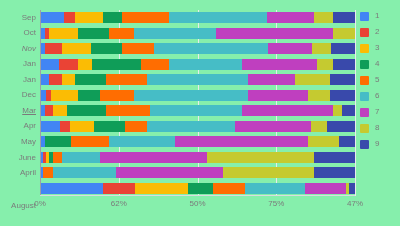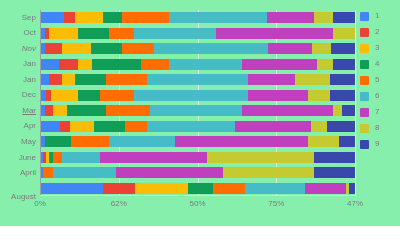--- a/index.html
+++ b/index.html
@@ -143,21 +143,21 @@
       <div class="ylabel" style="top: 19.25px;">Oct</div>
       <div class="ylabel" style="top: 34.75px; font-style: italic;">Nov</div>
       <div class="ylabel" style="top: 50.25px;">Jan</div>
       <div class="ylabel" style="top: 65.75px;">Jan</div>
       <div class="ylabel" style="top: 81.25px;">Dec</div>
       <div class="ylabel" style="top: 96.75px; text-decoration: underline;">Mar</div>
       <div class="ylabel" style="top: 112.25px;">Apr</div>
       <div class="ylabel" style="top: 127.75px;">May</div>
       <div class="ylabel" style="top: 144px;">June</div>
       <div class="ylabel" style="top: 158.75px;">April</div>
-      <div class="ylabel" style="top: 183px; margin-left: 19px;">August</div>
+      <div class="ylabel" style="top: 192px; margin-left: 19px;">August</div>
     </div>
 
   <div class="plot-area">
     <div class="grid-layer">
         <div class="gridline" style="left: 25%;"></div>
         <div class="gridline" style="left: 50%;"></div>
         <div class="gridline" style="left: 75%;"></div>
         <div class="gridline" style="left: 100%;"></div>
       </div>
     <div class="bars-layer">

